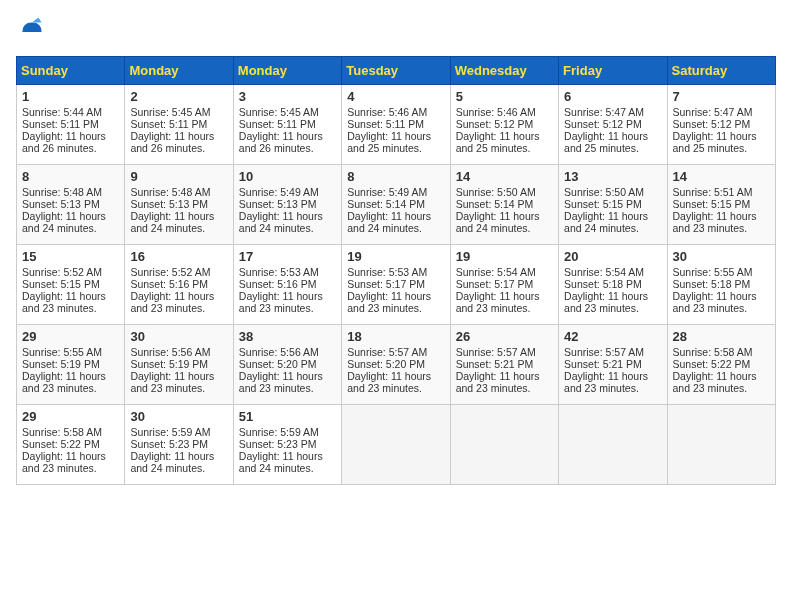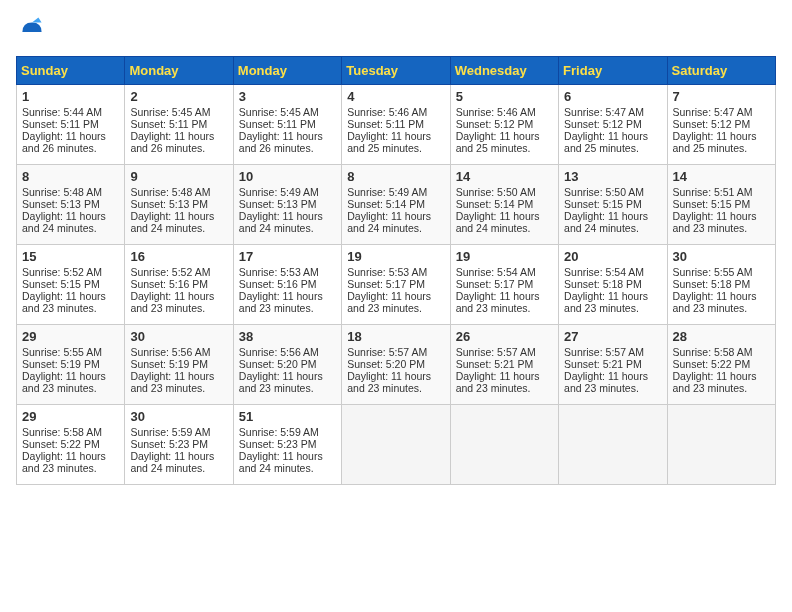--- a/index.html
+++ b/index.html
@@ -299,21 +299,21 @@
         <span>and 23 minutes.</span>
       </td>
         <td>
         <span class="day-num">26</span>
         <span>Sunrise: 5:57 AM</span><br>
         <span>Sunset: 5:21 PM</span><br>
         <span>Daylight: 11 hours</span><br>
         <span>and 23 minutes.</span>
       </td>
         <td>
-        <span class="day-num">27</span>
+        <span class="day-num">42</span>
         <span>Sunrise: 5:57 AM</span><br>
         <span>Sunset: 5:21 PM</span><br>
         <span>Daylight: 11 hours</span><br>
         <span>and 23 minutes.</span>
       </td>
         <td>
         <span class="day-num">28</span>
         <span>Sunrise: 5:58 AM</span><br>
         <span>Sunset: 5:22 PM</span><br>
         <span>Daylight: 11 hours</span><br>

